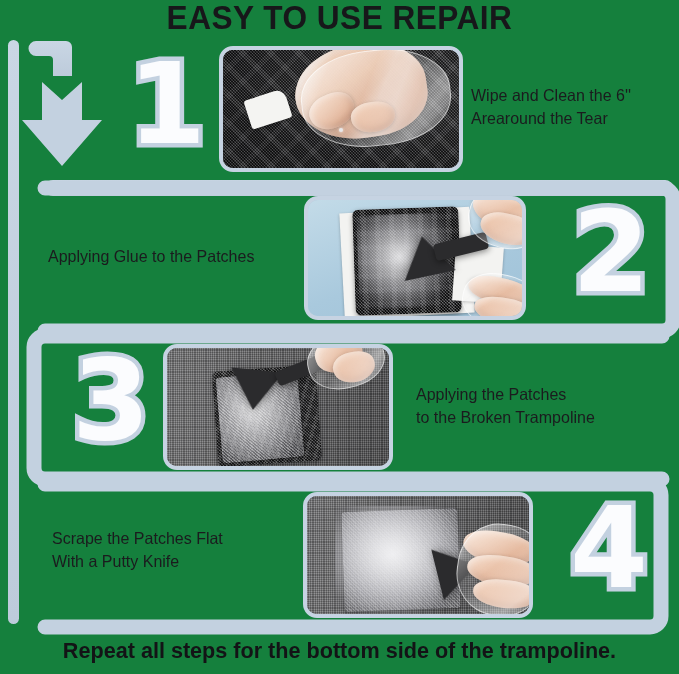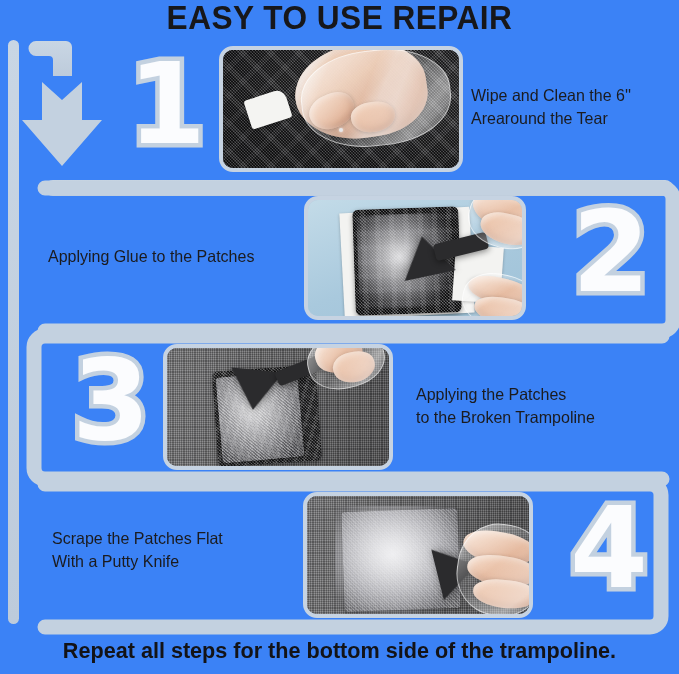--- a/index.html
+++ b/index.html
@@ -11,21 +11,21 @@
   }
   body {
     font-family: "Liberation Sans", "DejaVu Sans", sans-serif;
     -webkit-font-smoothing: antialiased;
   }
 
   #infographic {
     position: relative;
     width: 679px;
     height: 674px;
-    background: #3b82f6;
+    background: #15803d;
     overflow: hidden;
   }
 
   
   .title {
     position: absolute;
     left: 0;
     top: -2px;
     width: 679px;
     text-align: center;

